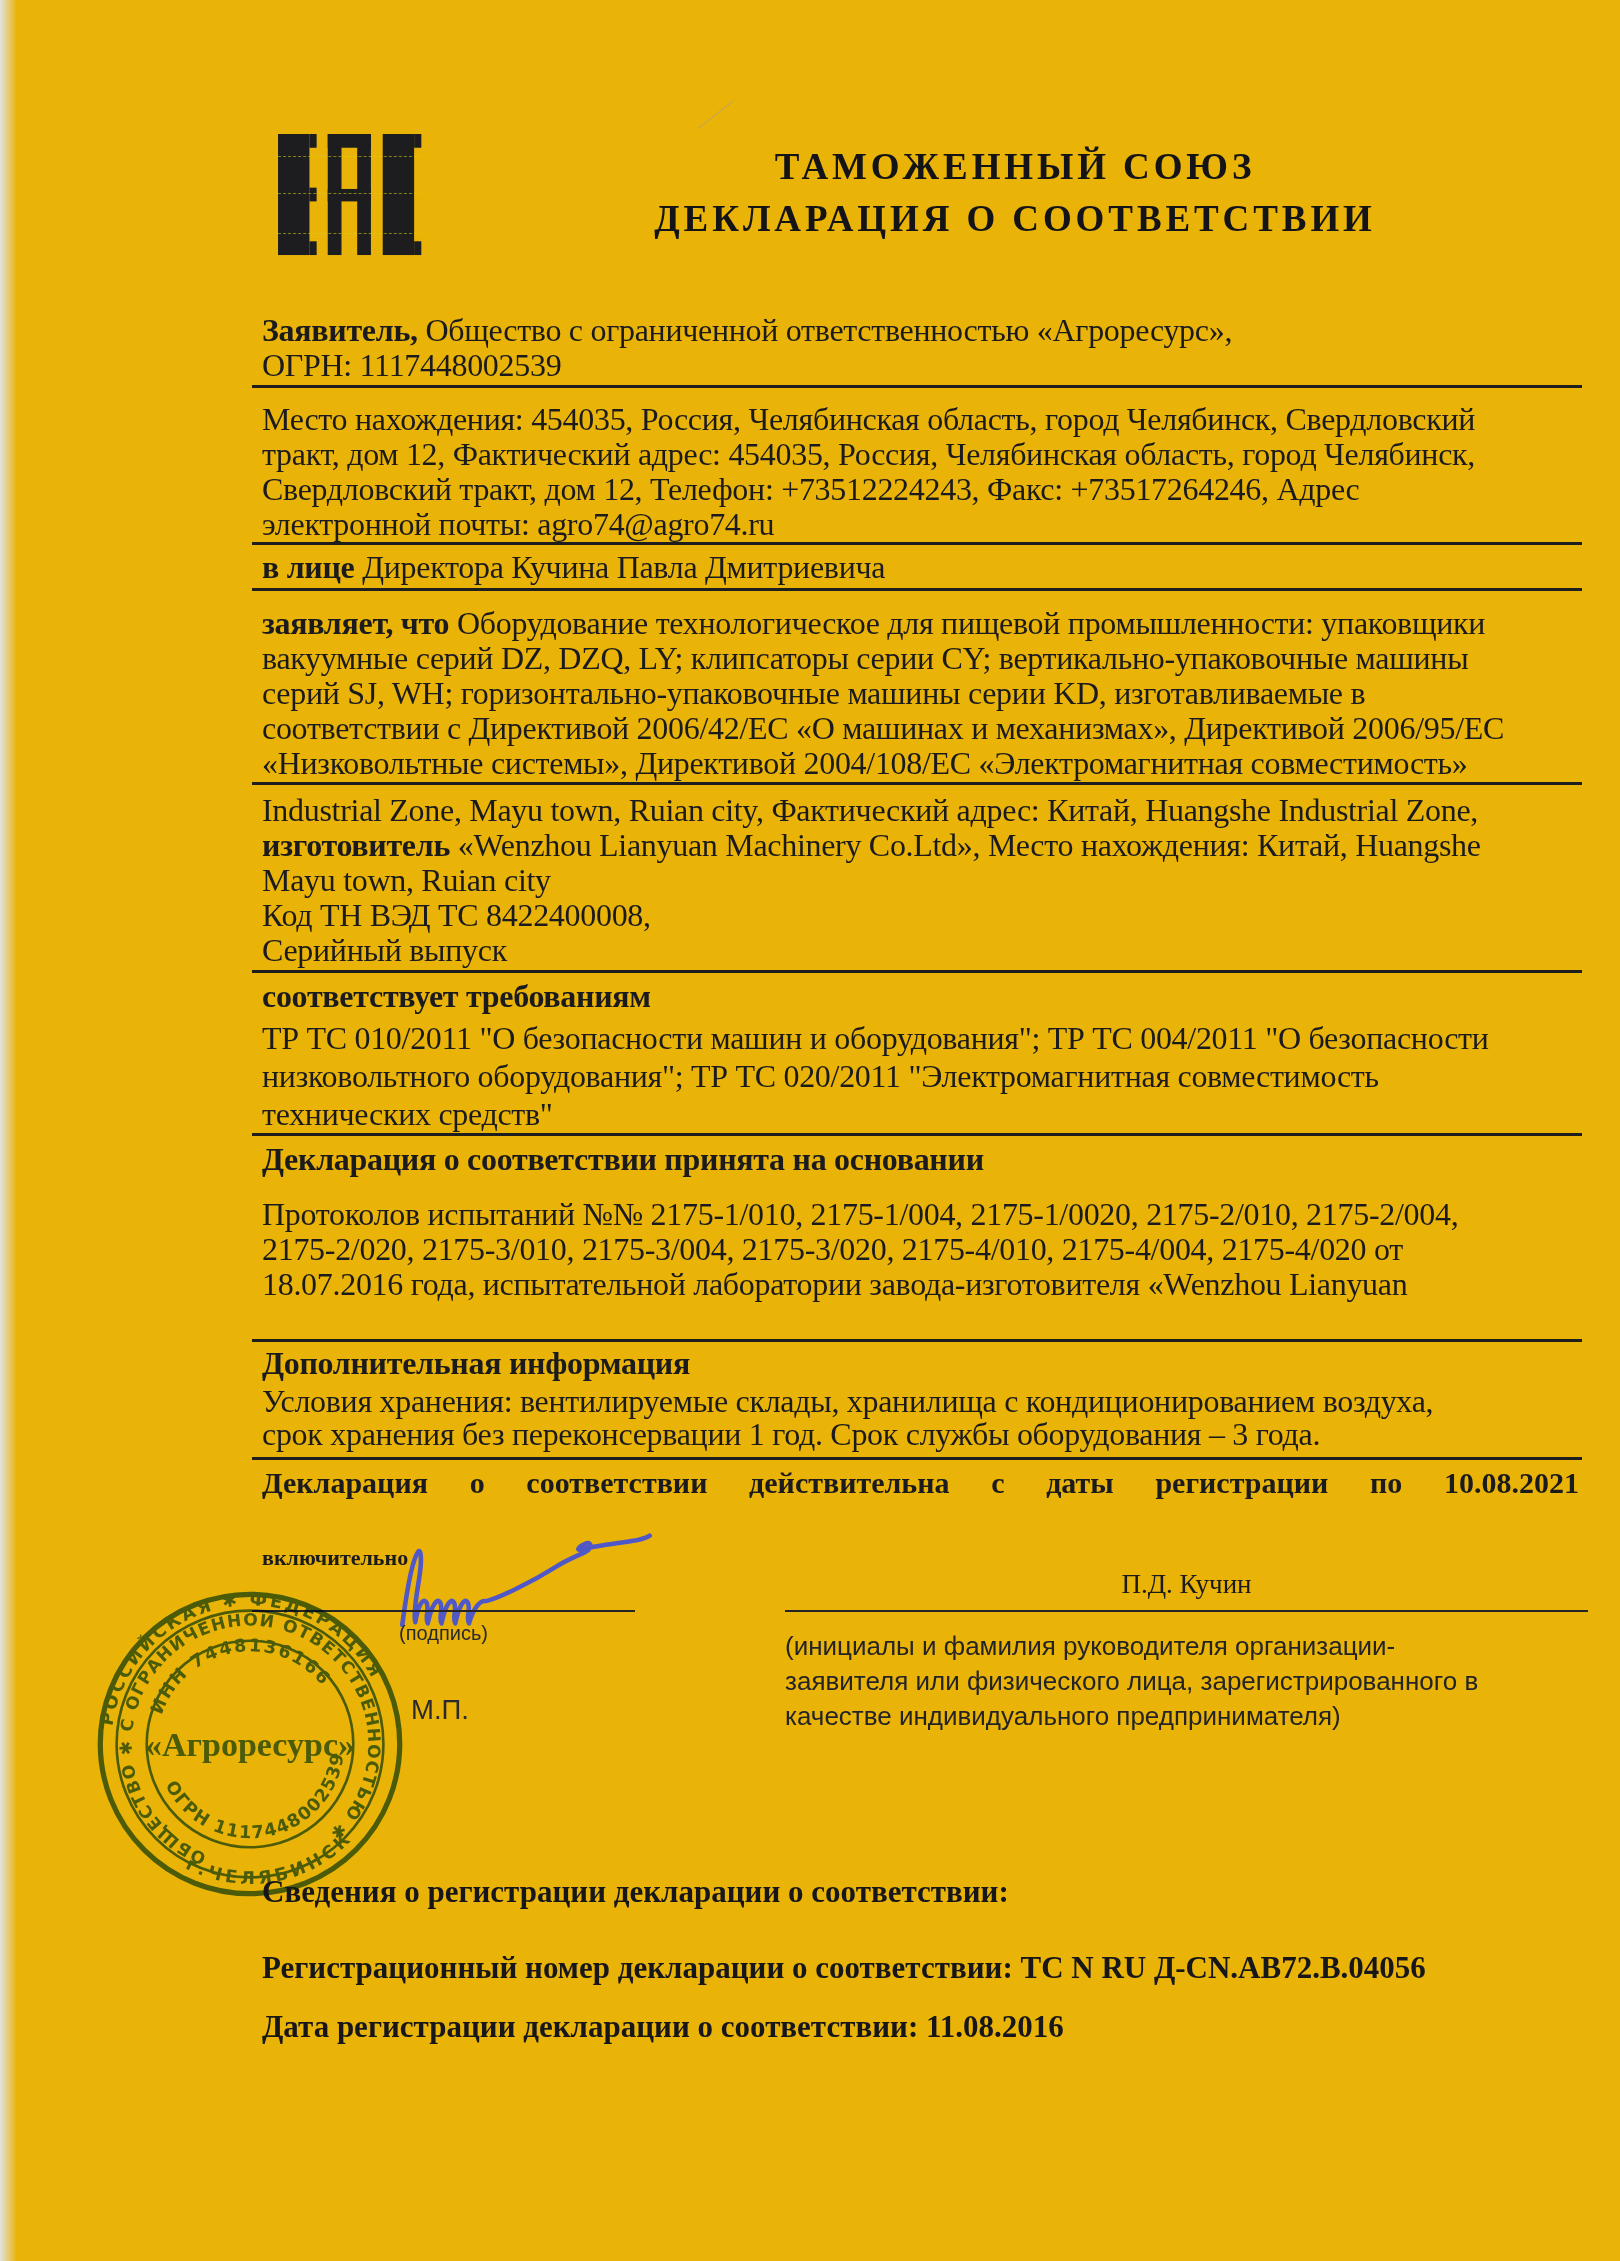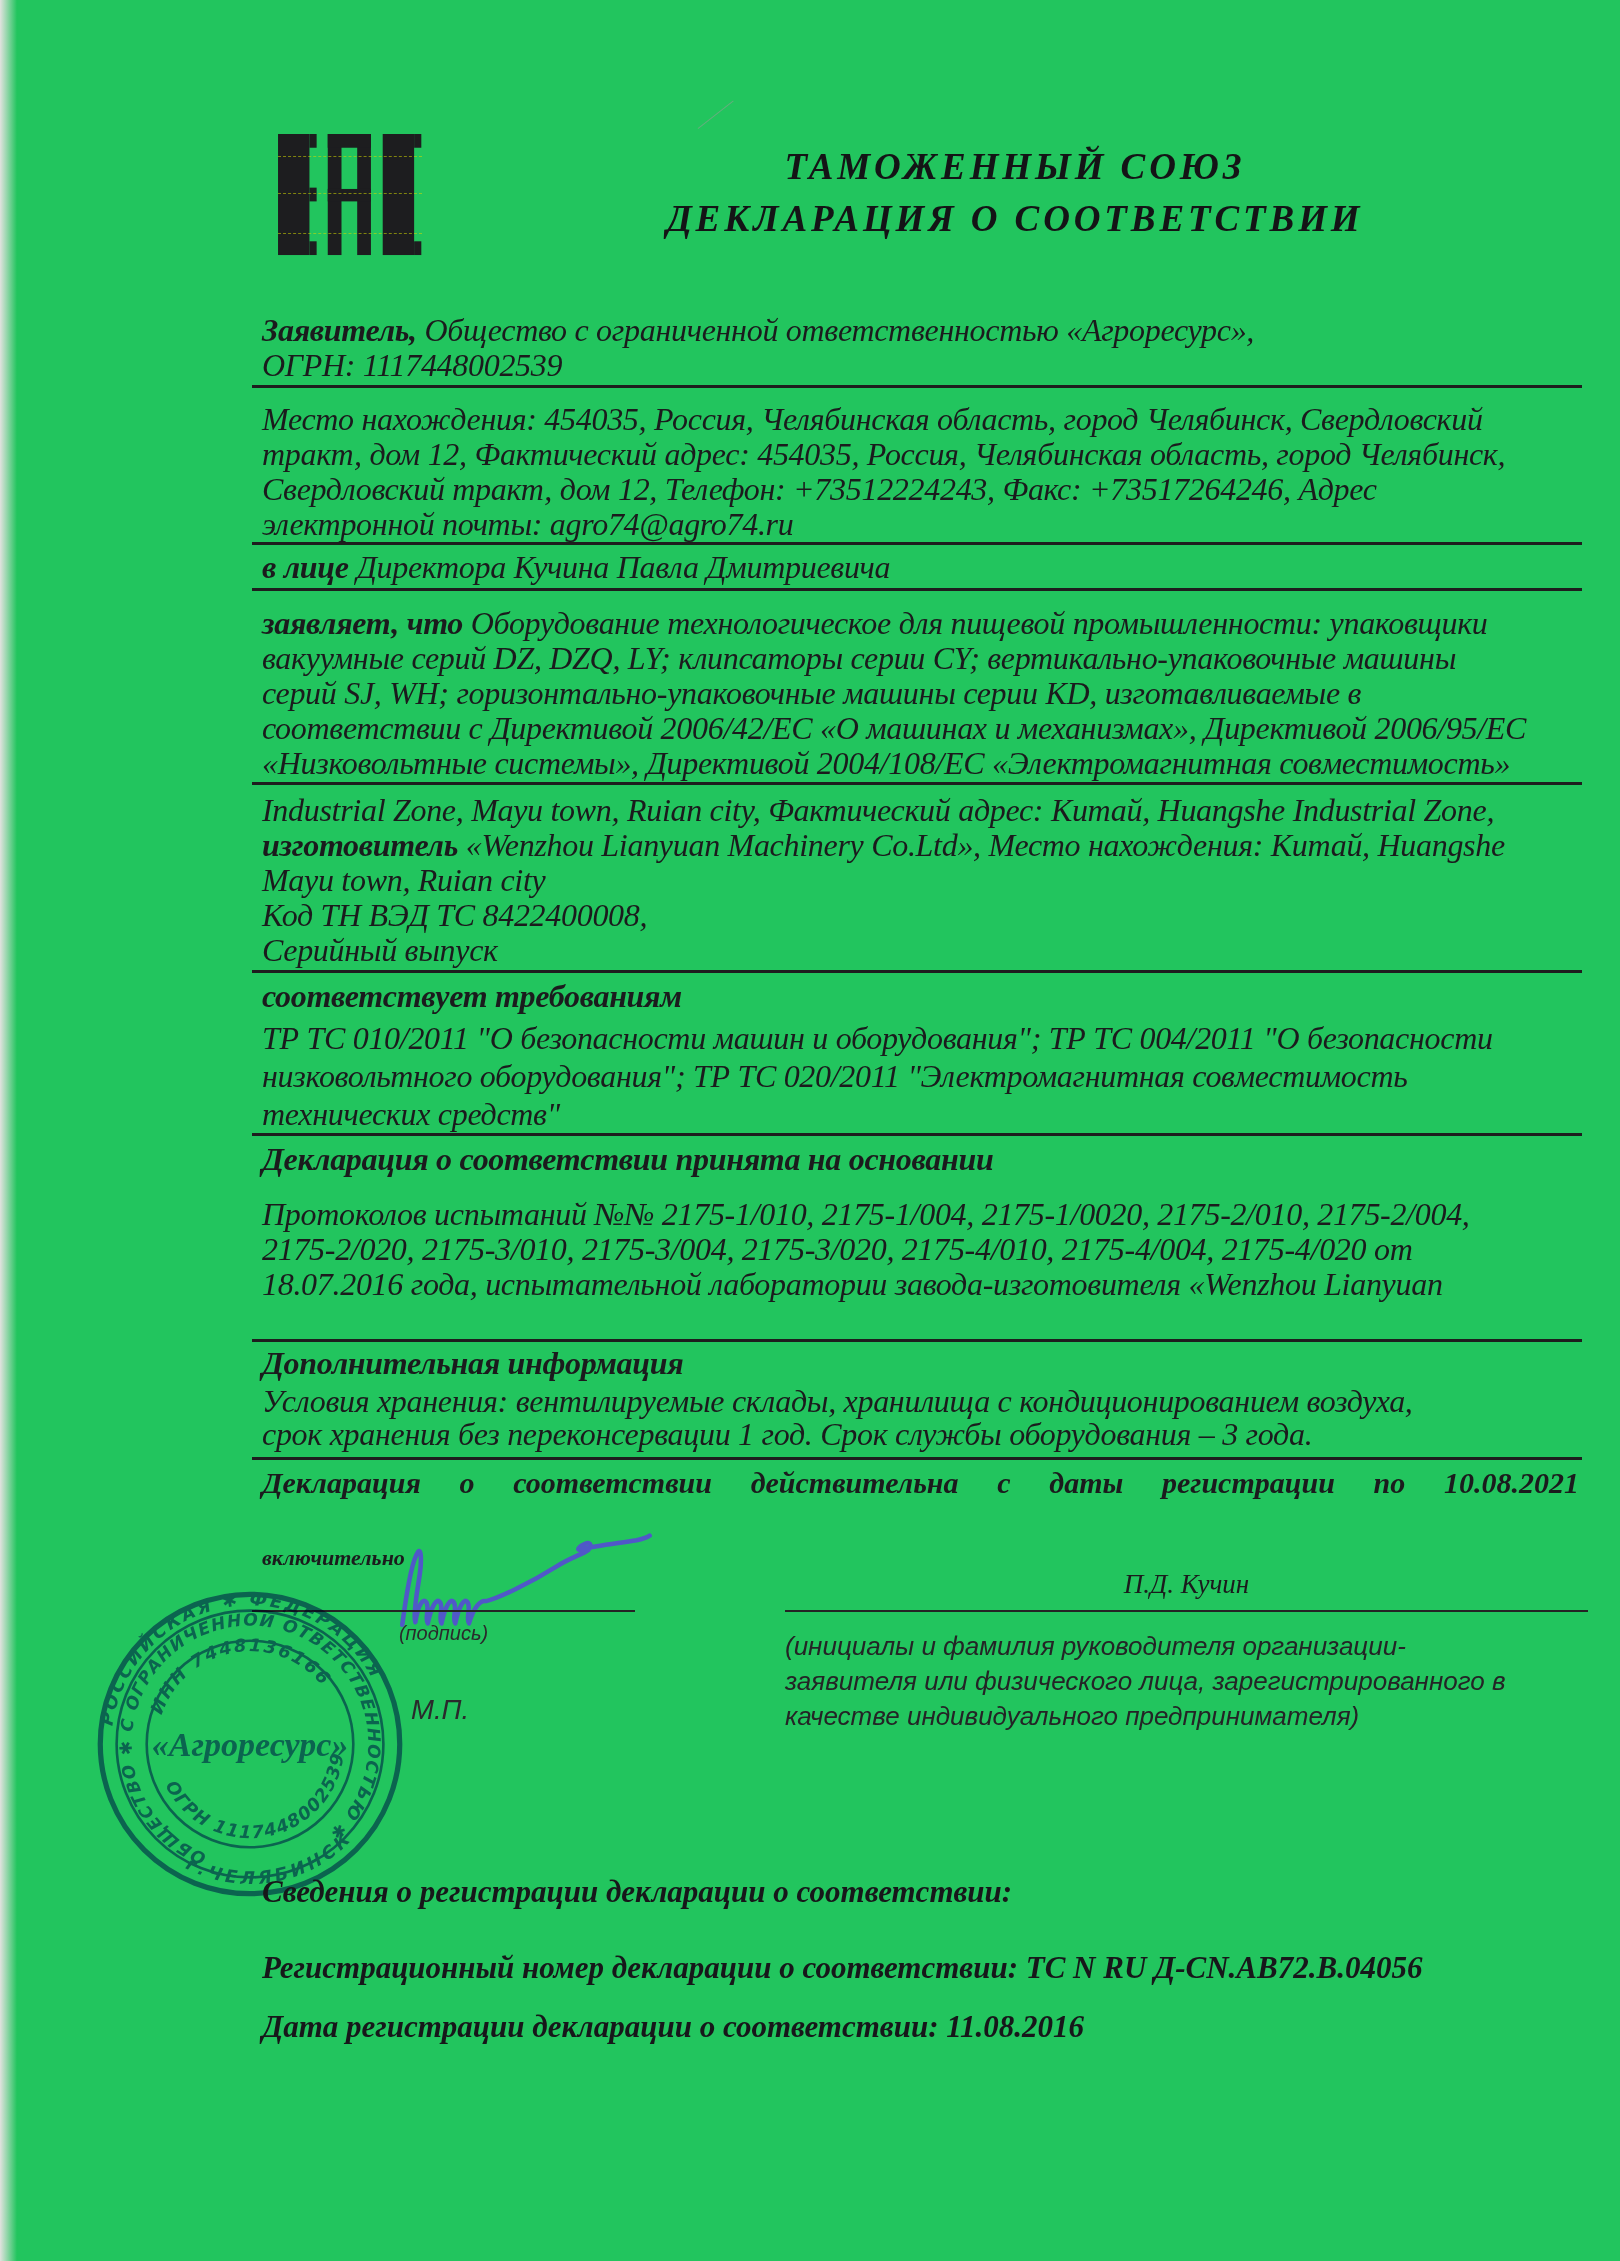--- a/index.html
+++ b/index.html
@@ -1,19 +1,19 @@
 <!DOCTYPE html>
 <html style="font-size:10.5px"><head>
 <meta charset="utf-8">
 <style>
   html,body{margin:0;padding:0;background:#888;}
   .page{
     position:relative; width:1621px; height:2261px;
-    background:#22c55e; overflow:hidden;
-    font-family:"Liberation Serif", serif; color:#1b1b1d;font-style:italic;
+    background:#eab308; overflow:hidden;
+    font-family:"Liberation Serif", serif; color:#1b1b1d;
   }
   .scan-edge{position:absolute;left:0;top:0;width:17px;height:100%;
     background:linear-gradient(90deg,#e2e2df 0%,rgba(255,255,255,0) 100%);}
   
   .eac{position:absolute;left:278px;top:134px;width:144px;height:123px;}
   .eac svg{display:block;width:100%;height:100%;}
   .artifact-y{position:absolute;left:0;width:100%;height:0;border-top:1.3px dashed rgba(210,216,0,.55);}
   
   .title{position:absolute;left:426px;top:141px;width:1178px;text-align:center;
     font-weight:bold;font-size:37px;line-height:52px;letter-spacing:3.9px;color:#141416;}

